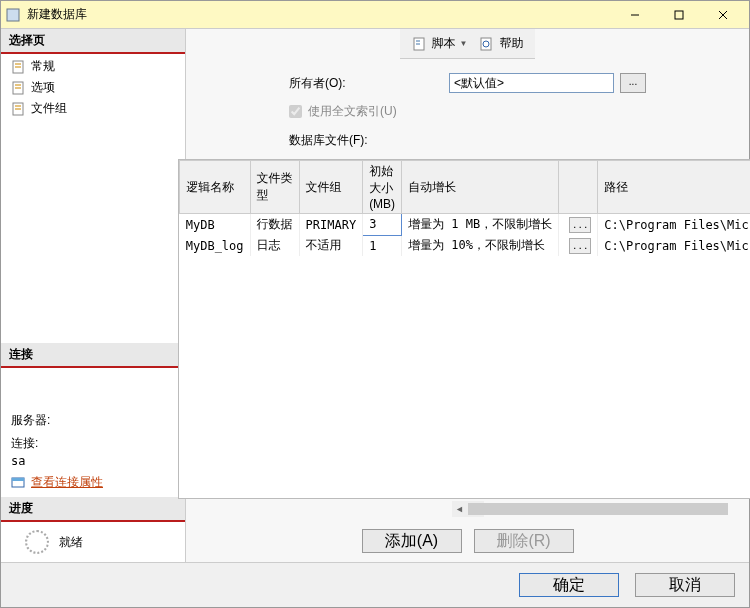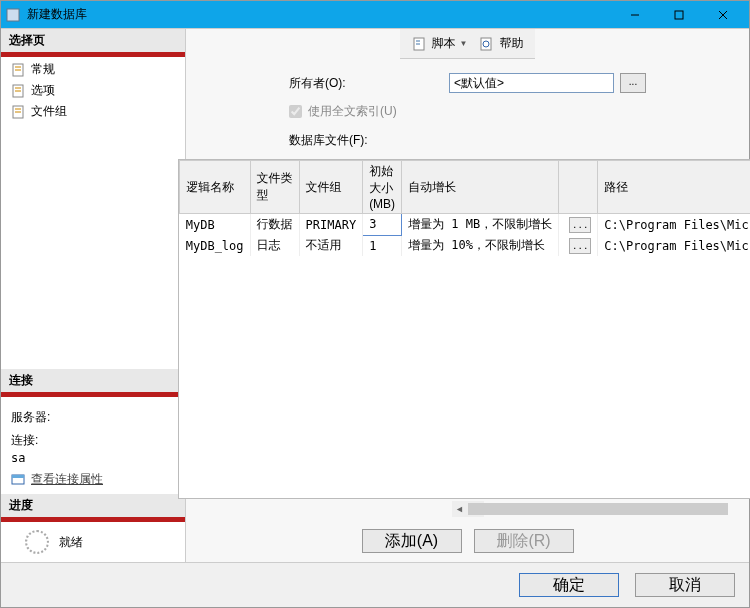--- a/index.html
+++ b/index.html
@@ -1,33 +1,33 @@
 <!DOCTYPE html>
 <html><head>
 <meta charset="utf-8">
 <style>
 * { box-sizing: border-box; margin: 0; padding: 0; }
 body { font-family: "Microsoft YaHei", "SimSun", Arial, sans-serif; font-size: 12px; background: #fff; }
 .window { width: 750px; height: 608px; border: 1px solid #999; display: flex; flex-direction: column; background: #f0f0f0; }
-.titlebar { height: 28px; display: flex; align-items: center; padding: 0 4px; background: #0ea5e9; border-bottom: 1px solid #ccc; }
+.titlebar { height: 28px; display: flex; align-items: center; padding: 0 4px; background: #fef9c3; border-bottom: 1px solid #ccc; }
 .titlebar .icon-app { width: 16px; height: 16px; margin-right: 6px; }
 .titlebar .title { flex: 1; font-size: 12px; }
 .titlebar .winbtns { display: flex; }
 .titlebar .winbtn { width: 44px; height: 26px; display: flex; align-items: center; justify-content: center; }
 .body { flex: 1; display: flex; min-height: 0; }
 .left { width: 185px; background: #fff; border-right: 1px solid #ccc; display: flex; flex-direction: column; }
-.panel-header { background: #e8e8e8; padding: 3px 8px; font-weight: bold; border-bottom: 5px solid #b91c1c; }
+.panel-header { background: #e8e8e8; padding: 3px 8px; font-weight: bold; border-bottom: 2px solid #b91c1c; }
 .leftlist { padding: 2px 0; }
 .leftitem { display: flex; align-items: center; padding: 2px 10px; cursor: default; }
 .leftitem .ic { width: 16px; height: 16px; margin-right: 4px; display: inline-flex; align-items: center; justify-content: center; }
 .left .spacer { flex: 1; }
-.connsec { padding: 6px 10px; font-size: 12px; }
+.connsec { padding: 6px 10px; font-size: 12px; margin-top: 32px; }
 .connsec .lbl { margin-top: 6px; }
 .connsec .val { margin: 2px 0 6px 0; font-family: "SimSun", monospace; }
-.connsec a { color: #404040; text-decoration: underline; }
+.connsec a { color: #c2410c; text-decoration: underline; }
 .progress { display: flex; align-items: center; padding: 8px 24px; }
 .progress .spinner { width: 24px; height: 24px; border: 2px dotted #aaa; border-radius: 50%; margin-right: 10px; }
 .right { flex: 1; display: flex; flex-direction: column; background: #f7f7f7; min-width: 0; align-items: center; }
 .toolbar { height: 30px; display: flex; align-items: center; padding: 0 8px; gap: 4px; border-bottom: 1px solid #ccc; background: #f0f0f0; }
 .toolbtn { display: flex; align-items: center; gap: 4px; padding: 2px 4px; }
 .toolbtn .ic { width: 16px; height: 16px; display: inline-flex; align-items: center; justify-content: center; }
 .dropdown-arrow { font-size: 8px; color: #555; }
 .form-area { padding: 14px 14px 6px 14px; }
 .formrow { display: flex; align-items: center; margin-bottom: 10px; }
 .formrow .flabel { width: 160px; }

